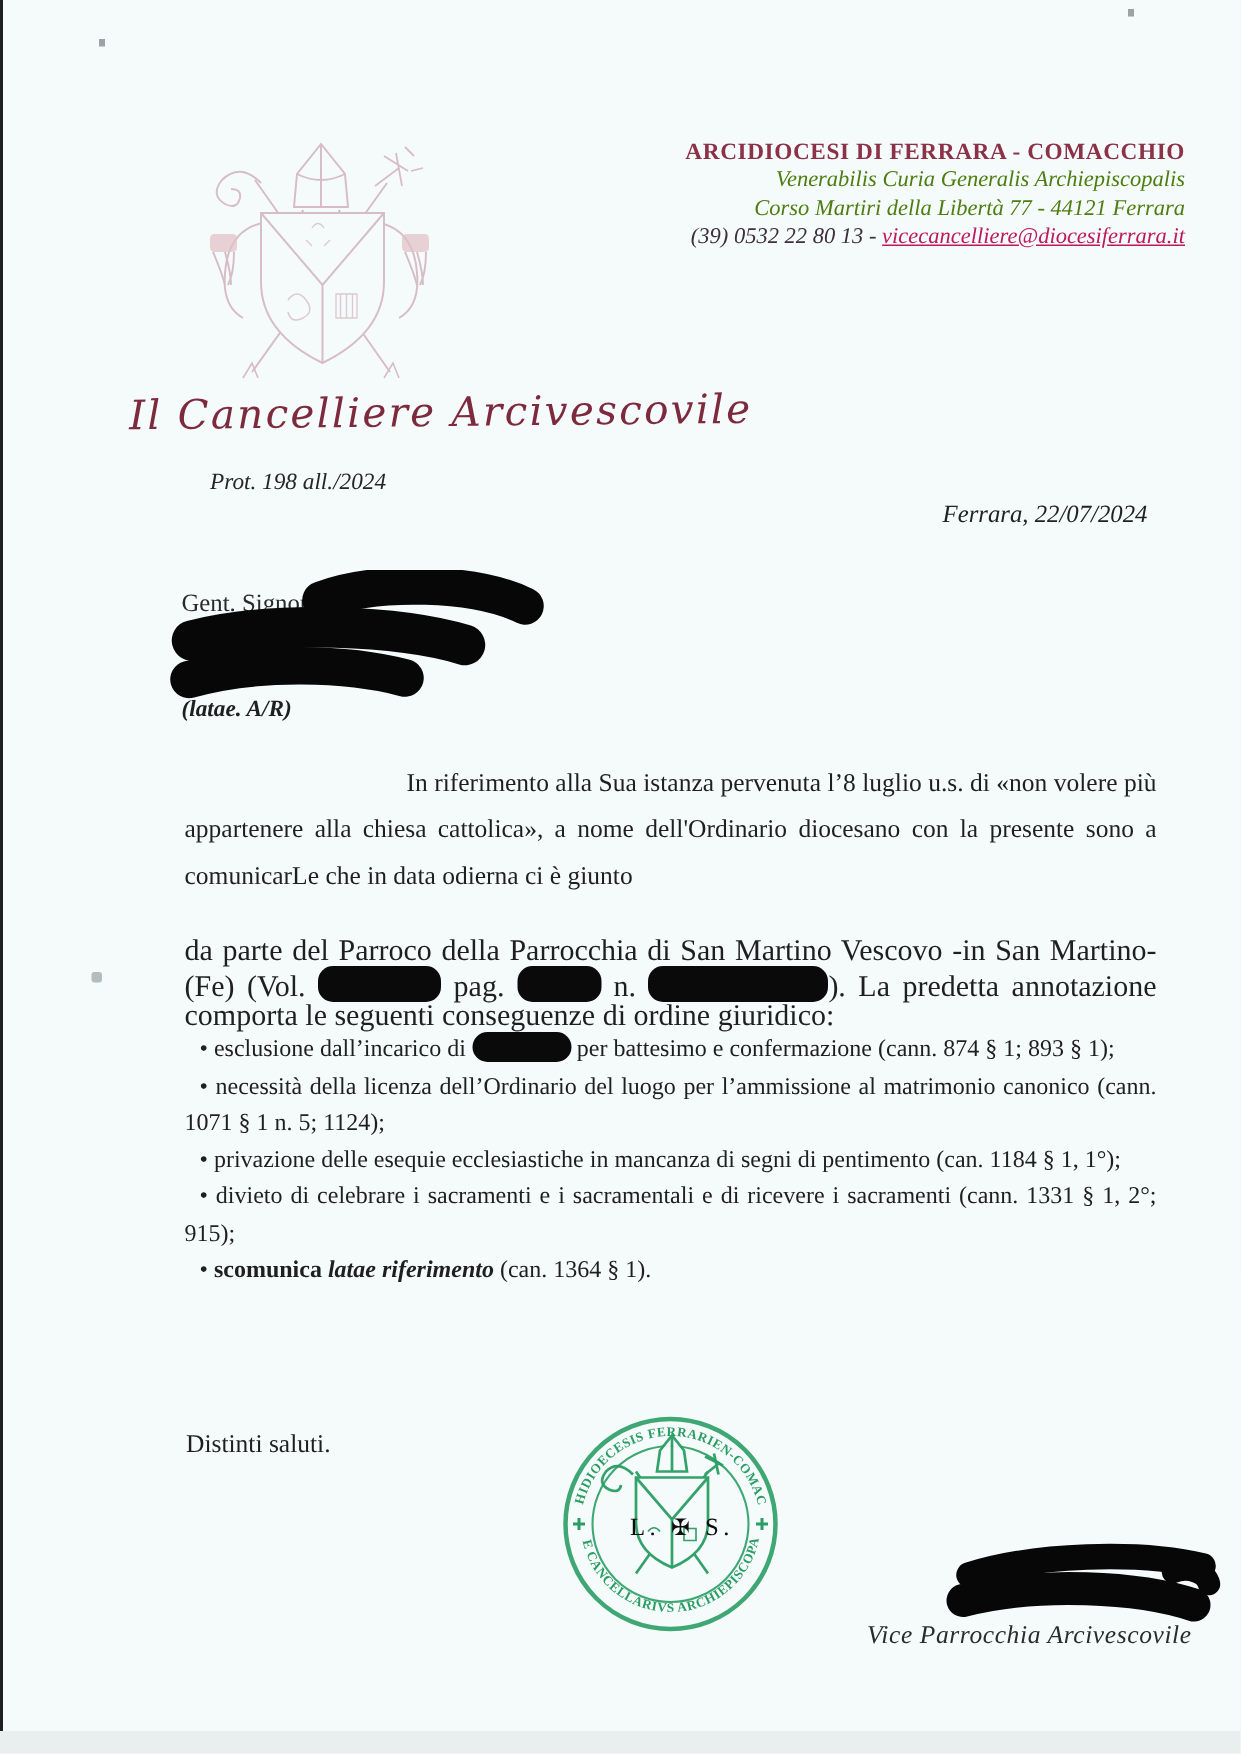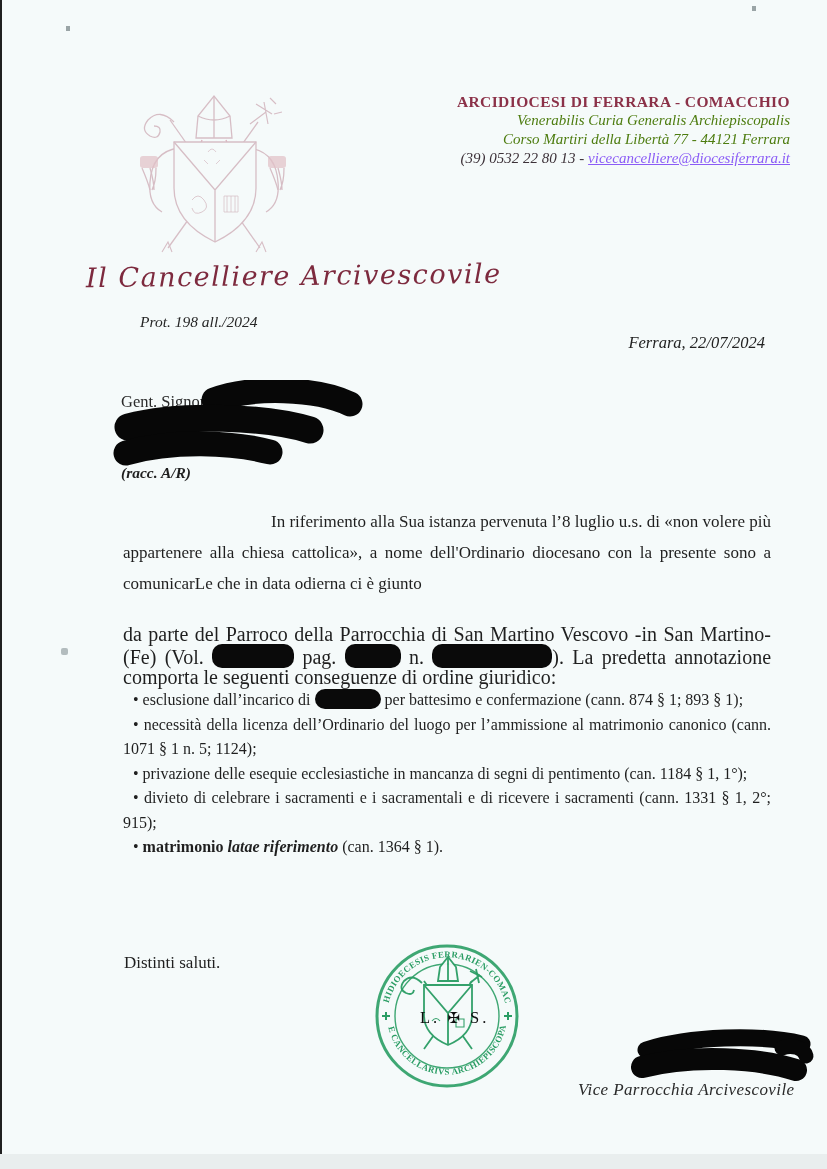--- a/index.html
+++ b/index.html
@@ -14,21 +14,21 @@
   }
   .scan-edge{position:absolute;left:0;top:0;width:2px;height:100%;background:#202020;}
   .speck{position:absolute;background:#9aa4a6;}
 
   
   .letterhead-text{position:absolute;top:92px;right:37px;text-align:right;line-height:19px;}
   .lh1{font-size:15.5px;letter-spacing:.4px;color:#8b3148;font-weight:600;}
   .lh2{font-size:15px;font-style:italic;color:#4d7c0f;}
   .lh3{font-size:15px;font-style:italic;color:#4d7c0f;}
   .lh4{font-size:15px;font-style:italic;color:#3c3138;}
-  .lh4 a,.email-link{color:#8b5cf6;text-decoration:underline;font-style:italic;}
+  .lh4 a,.email-link{color:#be185d;text-decoration:underline;font-style:italic;}
 
   .crest{position:absolute;left:118px;top:90px;opacity:.85;}
 
   .chancellor{position:absolute;left:86px;top:260px;font-family:"DejaVu Serif",serif;
     font-style:italic;font-size:27px;color:#7d2a3e;letter-spacing:1.5px;transform:rotate(-.6deg);}
   .prot{position:absolute;left:140px;top:313px;font-style:italic;font-size:15.5px;color:#262626;}
   .dateline{position:absolute;top:333px;right:62px;font-style:italic;font-size:16.5px;color:#222;}
 
   .recipient{position:absolute;left:121px;top:392px;font-size:16.5px;color:#2a2a2a;}
   .blob{position:absolute;}
@@ -106,31 +106,31 @@
 
   <div class="recipient">Gent. Signor</div>
 
   <svg class="blob" style="left:112px;top:380px;" width="258" height="98" viewBox="0 0 258 98">
     <g stroke="#070707" fill="none" stroke-linecap="round">
       <path d="M102,20 C 140,6 205,8 238,24" stroke-width="25"></path>
       <path d="M16,47 C 70,33 155,37 198,50" stroke-width="27"></path>
       <path d="M14,73 C 60,60 120,62 158,72" stroke-width="25"></path>
     </g>
   </svg>
-  <div class="racc">(racc. A/R)</div>
+  <div class="racc">(latae. A/R)</div>
 
   <div class="body-col">
     <p class="p1">In riferimento alla Sua istanza pervenuta l’8 luglio u.s. di «non volere più appartenere alla chiesa cattolica», a nome dell'Ordinario diocesano con la presente sono a comunicarLe che in data odierna ci è giunto</p>
     <p class="p2"><span>da parte del Parroco della Parrocchia di San Martino Vescovo -in San Martino- (Fe)  (Vol. </span><span class="redact-inline" style="width: 82px; height: 24px;"></span><span> pag. </span><span class="redact-inline" style="width: 56px; height: 24px;"></span><span> n. </span><span class="redact-inline" style="width: 120px; height: 24px;"></span><span>). La predetta annotazione comporta le seguenti conseguenze di ordine giuridico:</span></p>
     <div class="bullets">
       <div class="bullet"><span>• esclusione dall’incarico di </span><span class="redact-inline" style="width: 66px; height: 20px;"></span><span> per battesimo e confermazione (cann. 874 § 1; 893 § 1);</span></div>
       <div class="bullet"><span>• necessità della licenza dell’Ordinario del luogo per l’ammissione al matrimonio canonico (cann. 1071 § 1 n. 5; 1124);</span></div>
       <div class="bullet"><span>• privazione delle esequie ecclesiastiche in mancanza di segni di pentimento (can. 1184 § 1, 1°);</span></div>
       <div class="bullet"><span>• divieto di celebrare i sacramenti e i sacramentali e di ricevere i sacramenti (cann. 1331 § 1, 2°; 915);</span></div>
-      <div class="bullet"><span>• </span><span style="font-weight: bold;">matrimonio </span><span style="font-weight: bold; font-style: italic;">latae riferimento</span><span> (can. 1364 § 1).</span></div>
+      <div class="bullet"><span>• </span><span style="font-weight: bold;">scomunica </span><span style="font-weight: bold; font-style: italic;">latae riferimento</span><span> (can. 1364 § 1).</span></div>
     </div>
   </div>
 
   <div class="salutation">Distinti saluti.</div>
 
   <svg class="stamp" width="150" height="150" viewBox="0 0 150 150">
     <g stroke="#2a9d64" fill="none">
       <circle cx="75" cy="75" r="70" stroke-width="3" opacity="0.9"></circle>
       <circle cx="75" cy="75" r="52" stroke-width="1.4" opacity="0.9"></circle>
       <path id="arcTop" d="M 16.5,63 A 60,60 0 0 1 133.5,63" stroke="none"></path>

